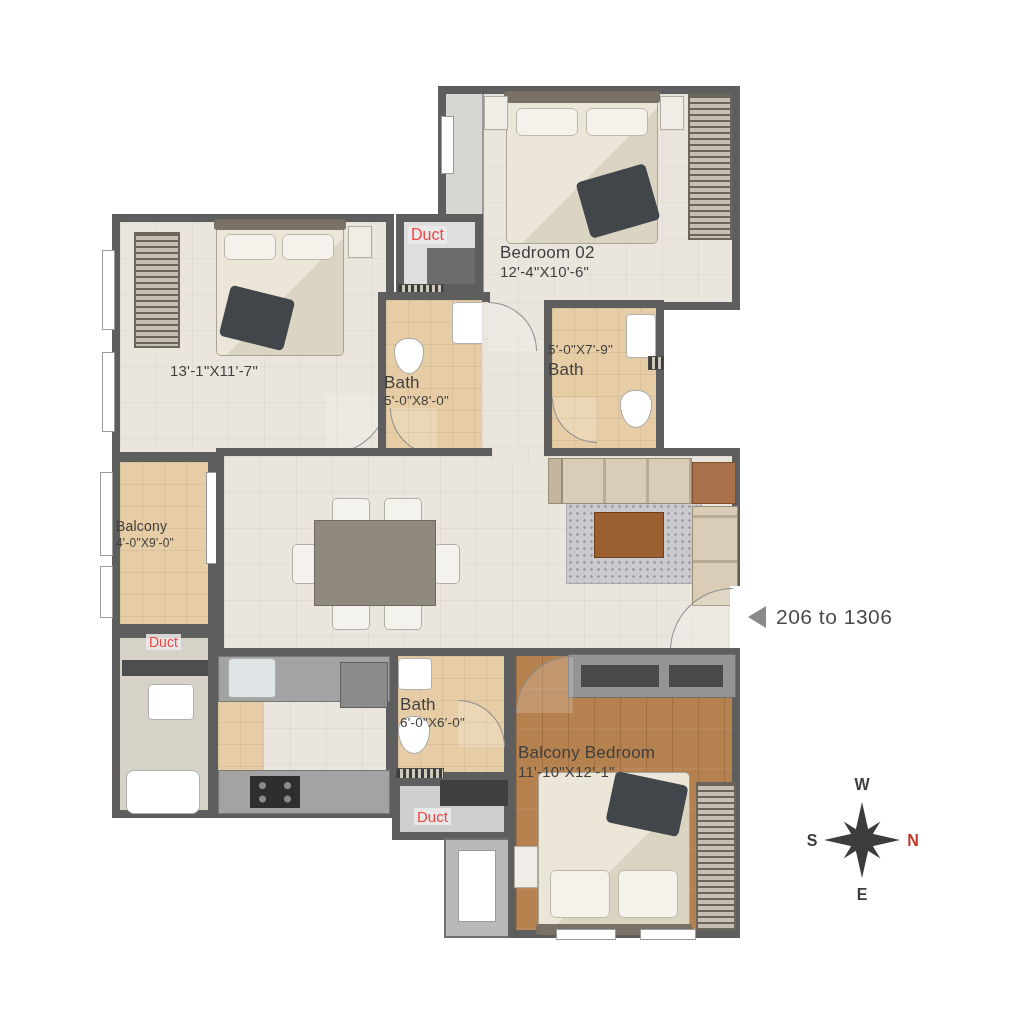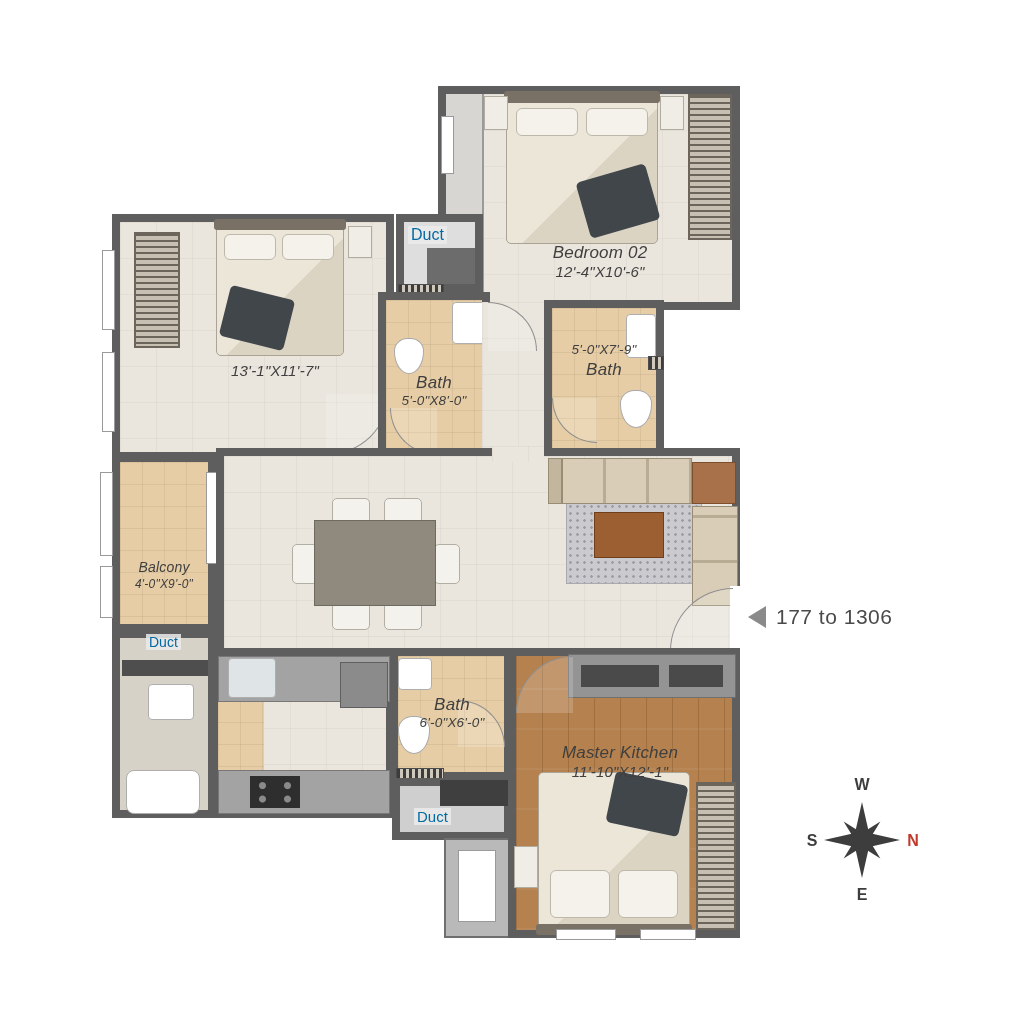--- a/index.html
+++ b/index.html
@@ -22,21 +22,21 @@
   .floor-tan{background:
       linear-gradient(rgba(0,0,0,0.06) 1px, transparent 1px),
       linear-gradient(90deg, rgba(0,0,0,0.06) 1px, transparent 1px),
       var(--tan);
     background-size:22px 22px;}
   .floor-wood{background:
       repeating-linear-gradient(90deg, rgba(60,30,0,0.18) 0 1px, transparent 1px 26px),
       repeating-linear-gradient(0deg, rgba(255,255,255,0.06) 0 2px, transparent 2px 40px),
       var(--wood);}
   .floor-duct{background:#dedede;}
-  .room-label{position:absolute;text-align:center;color:var(--txt);line-height:1.25;letter-spacing:0.2px;font-style:italic;}
+  .room-label{position:absolute;color:var(--txt);line-height:1.25;letter-spacing:0.2px;}
   .rname{font-size:17px;}
   .rdims{font-size:15px;}
   .big .rname{font-size:19px;}
   .big .rdims{font-size:18px;}
   .small .rname{font-size:14px;}
   .small .rdims{font-size:12px;}
   .wardrobe{position:absolute;box-sizing:border-box;border:2px solid #6b655c;
     background:repeating-linear-gradient(180deg,#6b655c 0 2px,#c7c0b2 2px 6px);}
   .vent{position:absolute;box-sizing:border-box;border:1px solid #4c4c4c;
     background:repeating-linear-gradient(90deg,#3c3c3c 0 3px,#cfc9bd 3px 6px);}
@@ -50,21 +50,21 @@
   .nightstand{position:absolute;background:#f0ede6;border:1.5px solid #b0aca0;}
   .chair{position:absolute;background:#f4f2ec;border:1.5px solid #b2aea3;border-radius:5px;}
   .counter{position:absolute;background:#a3a3a3;border:1.5px solid #777;}
   .fixture{position:absolute;background:#ffffff;border:1.5px solid #aeaeae;border-radius:4px;}
   .toilet{position:absolute;background:#fff;border:1.5px solid #a9a9a9;border-radius:45% 45% 50% 50%/35% 35% 62% 62%;}
   .arc{position:absolute;border:1.6px solid #8f8f8f;background:rgba(255,255,255,0.18);}
   .arc-bl{border-top:none;border-right:none;border-radius:0 0 0 100%;}
   .arc-br{border-top:none;border-left:none;border-radius:0 0 100% 0;}
   .arc-tl{border-bottom:none;border-right:none;border-radius:100% 0 0 0;}
   .arc-tr{border-bottom:none;border-left:none;border-radius:0 100% 0 0;}
-  .duct-label{position:absolute;font-size:16px;color:#0369a1;background:rgba(235,235,235,0.85);padding:0 3px;}
+  .duct-label{position:absolute;font-size:16px;color:#ef4444;background:rgba(235,235,235,0.85);padding:0 3px;}
   .opening{position:absolute;}
   .rug{position:absolute;background:#cbcbcf;
     background-image:radial-gradient(#9d9da4 1px, transparent 1.6px);background-size:7px 7px;
     border:1px solid #a9a9af;}
   #unit-range{position:absolute;display:flex;align-items:center;gap:10px;}
   #unit-range .tri{width:0;height:0;border-top:11px solid transparent;border-bottom:11px solid transparent;
     border-right:18px solid #8a8a8a;}
   #unit-range .txt{font-size:21px;color:#4a4a4a;letter-spacing:0.5px;}
 </style>
 </head>
@@ -133,21 +133,21 @@
   <div class="arc arc-bl" style="left:552px;top:398px;width:44px;height:44px;"></div>
   <div class="room-label" style="left:548px;top:342px;width:112px;">
     <div class="rdims" style="font-size:13.5px;">5'-0"X7'-9"</div>
     <div class="rname">Bath</div>
   </div>
 
   <div class="room floor-tan" style="left:112px;top:454px;width:104px;height:178px;"></div>
   <div class="window" style="left:100px;top:472px;width:13px;height:84px;"></div>
   <div class="window" style="left:100px;top:566px;width:13px;height:52px;"></div>
   <div class="window" style="left:206px;top:472px;width:12px;height:92px;"></div>
-  <div class="room-label small" style="left:116px;top:518px;width:96px;margin-top:41px;">
+  <div class="room-label small" style="left:116px;top:518px;width:96px;">
     <div class="rname">Balcony</div>
     <div class="rdims">4'-0"X9'-0"</div>
   </div>
 
   <div class="room floor-cream" style="left:216px;top:448px;width:524px;height:210px;"></div>
 
   <div class="opening floor-cream" style="left:492px;top:446px;width:52px;height:16px;"></div>
   <div class="opening floor-cream" style="left:256px;top:648px;width:80px;height:12px;border-top:2px dashed #8a8a8a;"></div>
   <div class="opening floor-cream" style="left:516px;top:648px;width:56px;height:10px;"></div>
 
@@ -216,27 +216,27 @@
     <div class="headboard" style="left:-2px;bottom:-3px;width:156px;height:11px;top:auto;"></div>
     <div class="pillow" style="left:12px;bottom:14px;width:58px;height:46px;"></div>
     <div class="pillow" style="left:80px;bottom:14px;width:58px;height:46px;"></div>
     <div class="throw" style="left:72px;top:6px;width:74px;height:52px;transform:rotate(12deg);"></div>
   </div>
   <div class="nightstand" style="left:514px;top:846px;width:22px;height:40px;"></div>
   <div class="wardrobe" style="left:696px;top:782px;width:40px;height:148px;"></div>
   <div class="window" style="left:556px;top:929px;width:60px;height:11px;"></div>
   <div class="window" style="left:640px;top:929px;width:56px;height:11px;"></div>
   <div class="room-label" style="left:518px;top:742px;width:204px;">
-    <div class="rname">Master Kitchen</div>
+    <div class="rname">Balcony Bedroom</div>
     <div class="rdims">11'-10"X12'-1"</div>
   </div>
 
   <div id="unit-range" style="left:748px;top:605px;">
     <div class="tri"></div>
-    <div class="txt">177 to 1306</div>
+    <div class="txt">206 to 1306</div>
   </div>
 
   <svg class="abs" style="left:800px;top:762px;" width="124" height="140" viewBox="0 0 124 140">
     <g transform="translate(2,6)">
       <polygon points="60,46 65,67 86,72 65,77 60,98 55,77 34,72 55,67" transform="rotate(45 60 72)" fill="#3d3d3d"></polygon>
       <polygon points="60,34 67,65 98,72 67,79 60,110 53,79 22,72 53,65" fill="#3d3d3d"></polygon>
       <text x="60" y="22" text-anchor="middle" font-size="16" font-weight="bold" fill="#3d3d3d">W</text>
       <text x="10" y="78" text-anchor="middle" font-size="16" font-weight="bold" fill="#3d3d3d">S</text>
       <text x="111" y="78" text-anchor="middle" font-size="16" font-weight="bold" fill="#c0392b">N</text>
       <text x="60" y="132" text-anchor="middle" font-size="16" font-weight="bold" fill="#3d3d3d">E</text>

